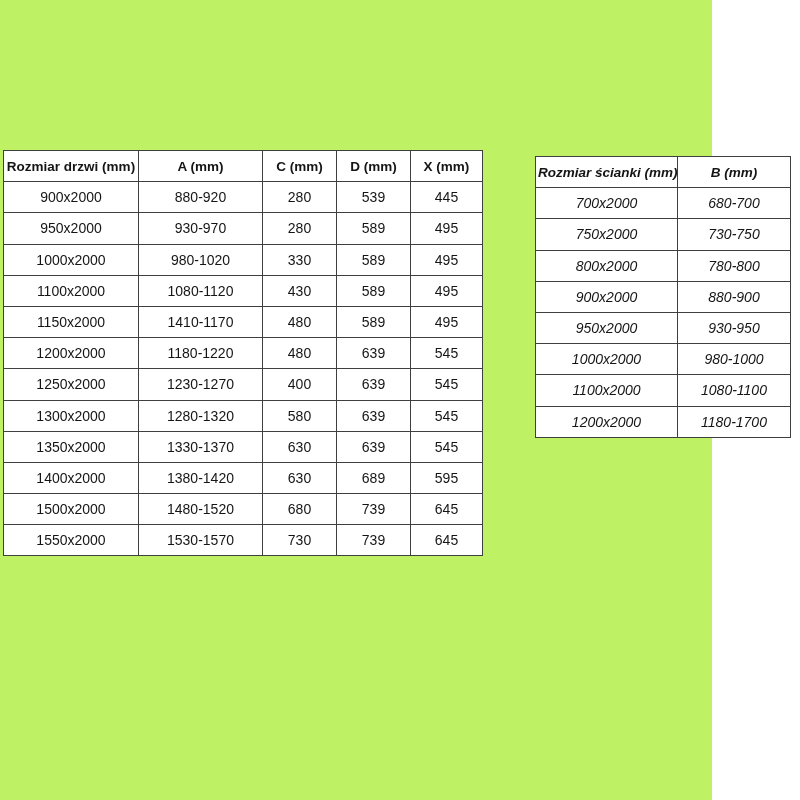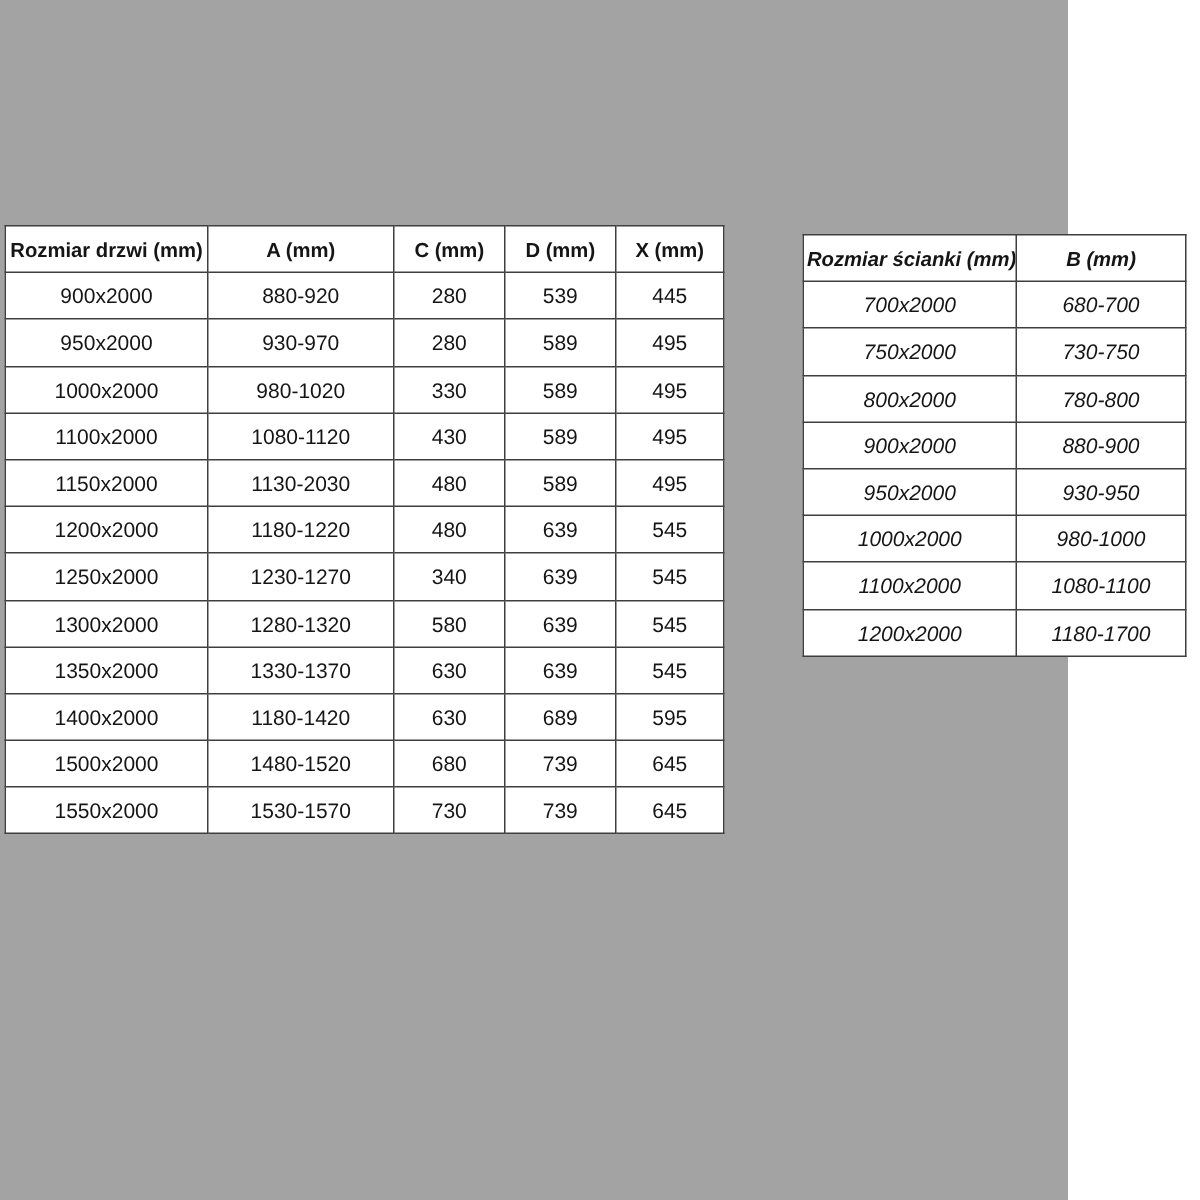--- a/index.html
+++ b/index.html
@@ -8,21 +8,21 @@
     height: 800px;
     background: #ffffff;
     font-family: "Liberation Sans", "DejaVu Sans", sans-serif;
     color: #1a1a1a;
     overflow: hidden;
   }
   .canvas {
     position: relative;
     width: 712px;
     height: 800px;
-    background: #a3a3a3;
+    background: #bef264;
   }
   table.spec-table {
     position: absolute;
     border-collapse: collapse;
     table-layout: fixed;
     background: #ffffff;
   }
   table.spec-table th,
   table.spec-table td {
     border: 1.5px solid #3f3f3f;
@@ -101,56 +101,56 @@
         </tr>
         <tr>
           <td>1100x2000</td>
           <td>1080-1120</td>
           <td>430</td>
           <td>589</td>
           <td>495</td>
         </tr>
         <tr>
           <td>1150x2000</td>
-          <td>1130-2030</td>
+          <td>1410-1170</td>
           <td>480</td>
           <td>589</td>
           <td>495</td>
         </tr>
         <tr>
           <td>1200x2000</td>
           <td>1180-1220</td>
           <td>480</td>
           <td>639</td>
           <td>545</td>
         </tr>
         <tr>
           <td>1250x2000</td>
           <td>1230-1270</td>
-          <td>340</td>
+          <td>400</td>
           <td>639</td>
           <td>545</td>
         </tr>
         <tr>
           <td>1300x2000</td>
           <td>1280-1320</td>
           <td>580</td>
           <td>639</td>
           <td>545</td>
         </tr>
         <tr>
           <td>1350x2000</td>
           <td>1330-1370</td>
           <td>630</td>
           <td>639</td>
           <td>545</td>
         </tr>
         <tr>
           <td>1400x2000</td>
-          <td>1180-1420</td>
+          <td>1380-1420</td>
           <td>630</td>
           <td>689</td>
           <td>595</td>
         </tr>
         <tr>
           <td>1500x2000</td>
           <td>1480-1520</td>
           <td>680</td>
           <td>739</td>
           <td>645</td>

